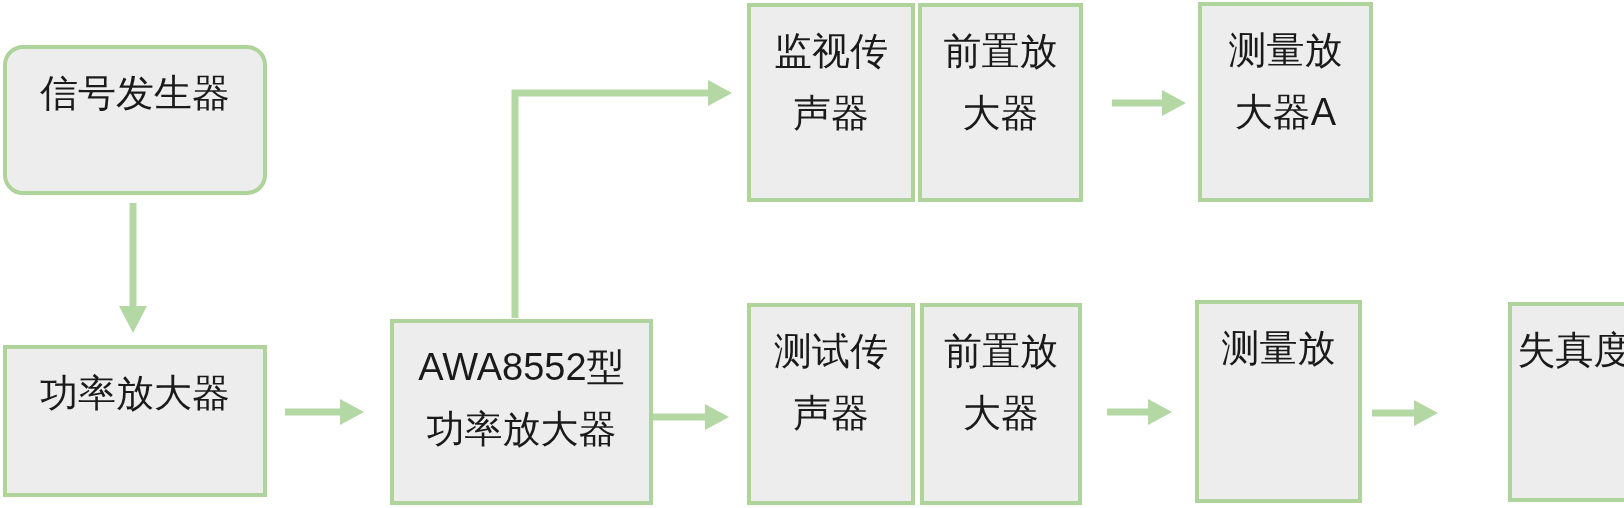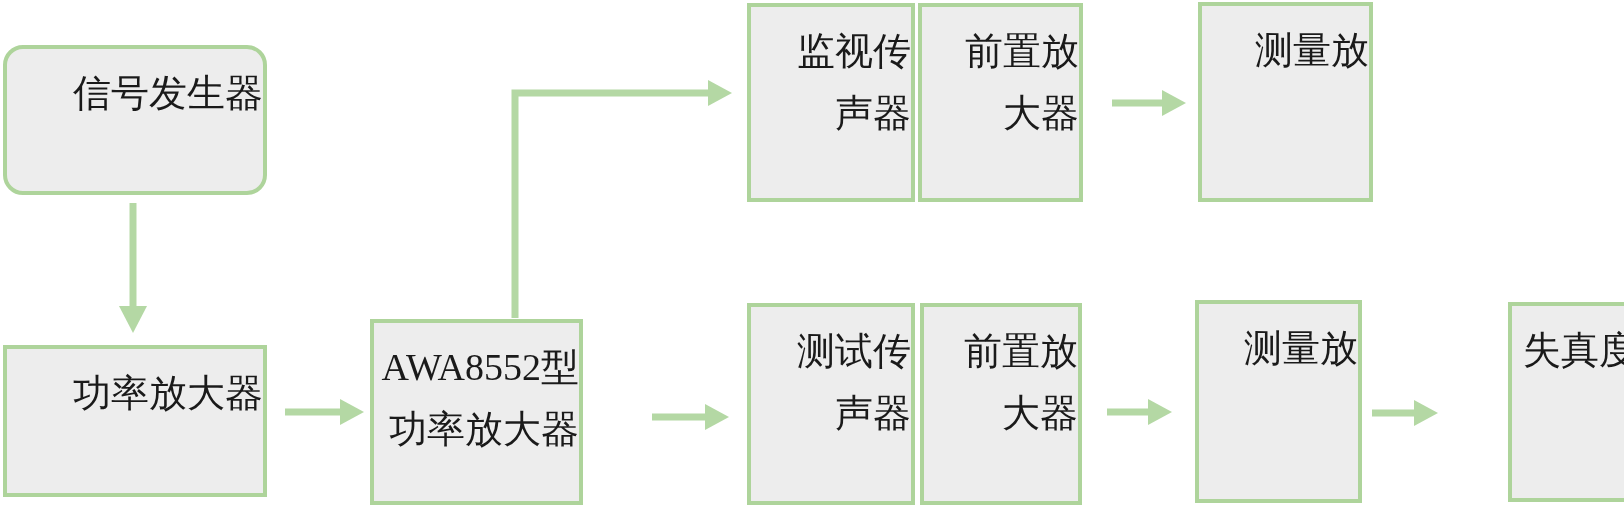--- a/index.html
+++ b/index.html
@@ -31,23 +31,22 @@
     fill: var(--arrow, #b4d8a4);
   }
   .box {
     position: absolute;
     box-sizing: border-box;
     background: var(--box_fill, #ededed);
     border: 4px solid var(--box_border, #aed49b);
     color: var(--text, #1a1a1a);
     font-size: 38px;
     line-height: 62px;
-    text-align: right;
+    text-align: center;
     padding-top: 13px;
-    font-family: Liberation Serif, serif;
   }
   .box .txt-line {
     display: block;
     white-space: nowrap;
   }
 </style>
 </head>
 <body>
 
 <div class="canvas">
@@ -91,37 +90,38 @@
   </svg>
 
   <div class="box" style="left:3px; top:45px; width:264px; height:150px;border-radius:20px;">
     <span class="txt-line">信号发生器</span>
   </div>
 
   <div class="box" style="left:3px; top:345px; width:264px; height:152px;">
     <span class="txt-line">功率放大器</span>
   </div>
 
-  <div class="box" style="left:370px; top:319px; width:213px; height:186px;">
+  <div class="box" style="left:390px; top:319px; width:263px; height:186px;">
     <span class="txt-line">AWA8552型</span>
     <span class="txt-line">功率放大器</span>
   </div>
 
   <div class="box" style="left:747px; top:3px; width:168px; height:199px;">
     <span class="txt-line">监视传</span>
     <span class="txt-line">声器</span>
   </div>
 
   <div class="box" style="left:918px; top:3px; width:165px; height:199px;">
     <span class="txt-line">前置放</span>
     <span class="txt-line">大器</span>
   </div>
 
   <div class="box" style="left:1198px; top:2px; width:175px; height:200px;">
     <span class="txt-line">测量放</span>
+    <span class="txt-line">大器A</span>
   </div>
 
   <div class="box" style="left:747px; top:303px; width:168px; height:202px;">
     <span class="txt-line">测试传</span>
     <span class="txt-line">声器</span>
   </div>
 
   <div class="box" style="left:920px; top:303px; width:162px; height:202px;">
     <span class="txt-line">前置放</span>
     <span class="txt-line">大器</span>

